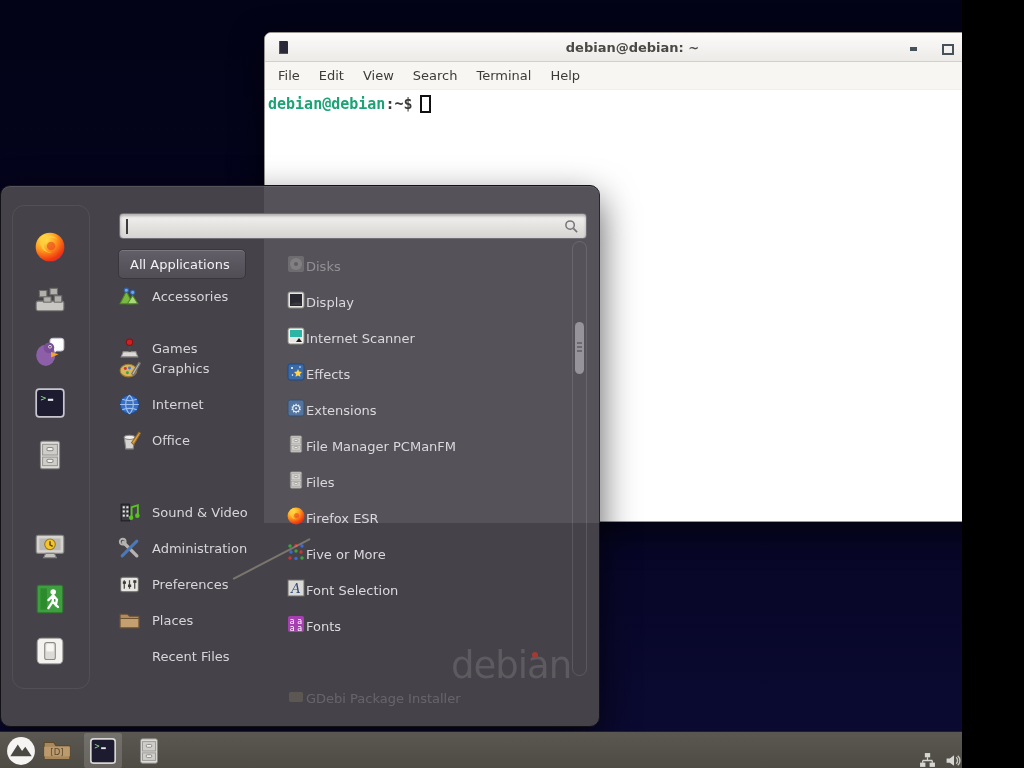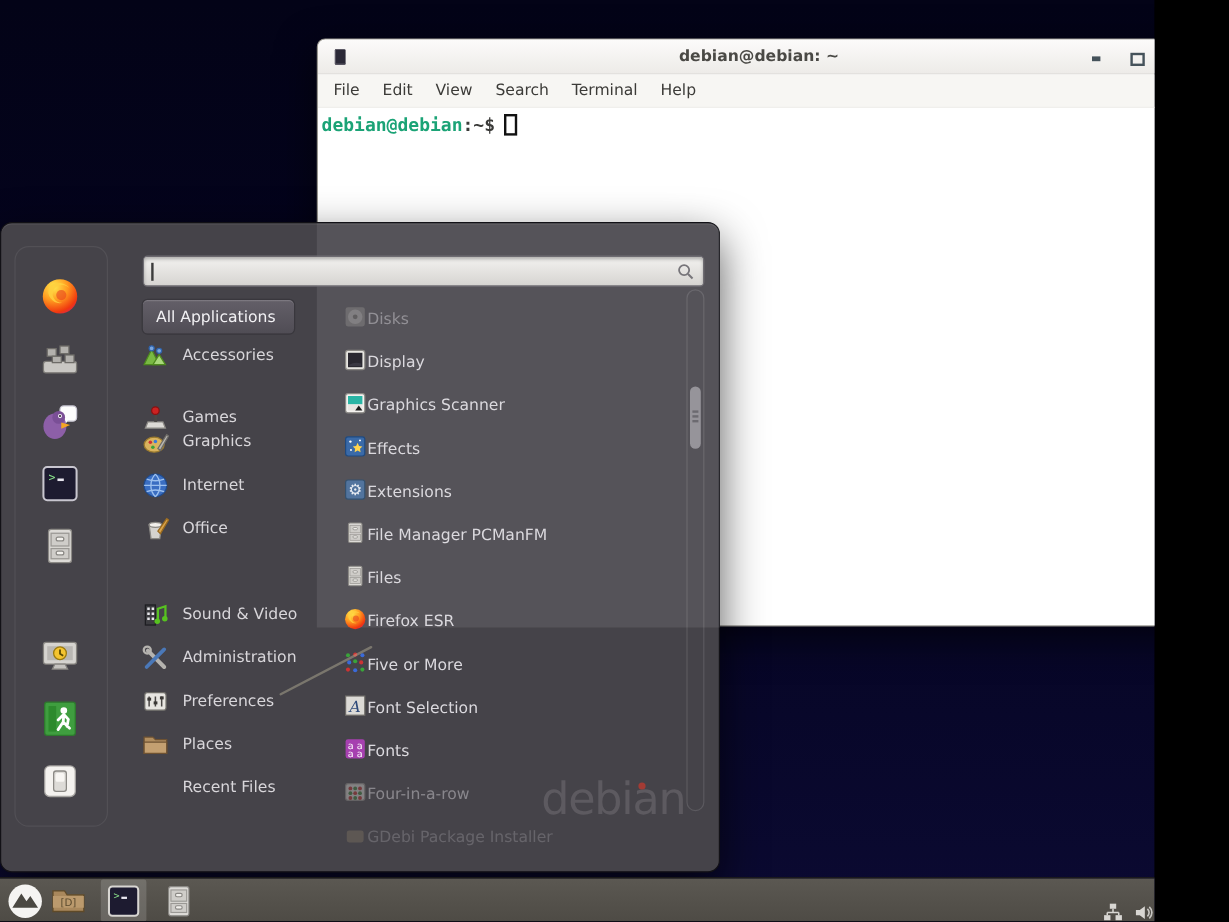--- a/index.html
+++ b/index.html
@@ -329,21 +329,21 @@
           </svg></span>
       <span class="al">Display</span>
     </div>
     <div class="approw" style="top:124px">
       <span class="ai"><svg viewBox="0 0 20 20">
         <rect x="2" y="2" width="16" height="16" rx="2" fill="#f4f2ef" stroke="#8b8985"></rect>
         <rect x="4" y="4" width="12" height="7" fill="#2ab5a5"></rect>
         <rect x="4" y="11" width="12" height="5" fill="#e8e6e2"></rect>
         <polygon points="13,12 16,16 10,16" fill="#1c1c1c"></polygon>
           </svg></span>
-      <span class="al">Graphics Scanner</span>
+      <span class="al">Internet Scanner</span>
     </div>
     <div class="approw" style="top:160px">
       <span class="ai"><svg viewBox="0 0 20 20">
         <rect x="2" y="2" width="16" height="16" rx="2" fill="#3a6aa8" stroke="#1f4a80"></rect>
         <g fill="#fff">
               <circle cx="6" cy="6" r="1"></circle>
               <circle cx="14" cy="5" r=".8"></circle>
               <circle cx="6.5" cy="13" r=".8"></circle>
             </g>
         <path d="M12 7 l1.2 2.6 2.8 .4 -2 2 .5 2.8 -2.5 -1.3 -2.5 1.3 .5 -2.8 -2 -2 2.8 -.4 z" fill="#ffd34d"></path>
@@ -407,37 +407,20 @@
       <span class="al">Font Selection</span>
     </div>
     <div class="approw" style="top:412px">
       <span class="ai"><svg viewBox="0 0 20 20">
         <rect x="2" y="2" width="16" height="16" rx="2" fill="#a640b0"></rect>
         <text x="10" y="10" text-anchor="middle" font-size="8" fill="#fff">a a</text>
         <text x="10" y="17" text-anchor="middle" font-size="8" fill="#fff">a a</text>
           </svg></span>
       <span class="al">Fonts</span>
     </div>
-    <div class="approw faded" style="top:448px">
-      <span class="ai"><svg viewBox="0 0 20 20">
-        <rect x="2" y="3" width="16" height="14" rx="2" fill="#cfcdc9" stroke="#8b8985"></rect>
-        <g>
-              <circle cx="6" cy="7" r="1.6" fill="#b03030"></circle>
-              <circle cx="10" cy="7" r="1.6" fill="#3a7a3a"></circle>
-              <circle cx="14" cy="7" r="1.6" fill="#b03030"></circle>
-        <circle cx="6" cy="11" r="1.6" fill="#3a7a3a"></circle>
-              <circle cx="10" cy="11" r="1.6" fill="#b03030"></circle>
-              <circle cx="14" cy="11" r="1.6" fill="#3a7a3a"></circle>
-        <circle cx="6" cy="15" r="1.6" fill="#b03030"></circle>
-              <circle cx="10" cy="15" r="1.6" fill="#3a7a3a"></circle>
-              <circle cx="14" cy="15" r="1.6" fill="#b03030"></circle>
-            </g>
-          </svg></span>
-      <span class="al">Four-in-a-row</span>
-    </div>
     <div class="approw cut" style="top:484px">
       <span class="ai"><svg viewBox="0 0 20 20">
         <rect x="3" y="6" width="14" height="10" rx="2" fill="#b5a07a"></rect>
           </svg></span>
       <span class="al">GDebi Package Installer</span>
     </div>
 
     <div class="appscroll">
       <div class="appthumb"></div>
     </div>

